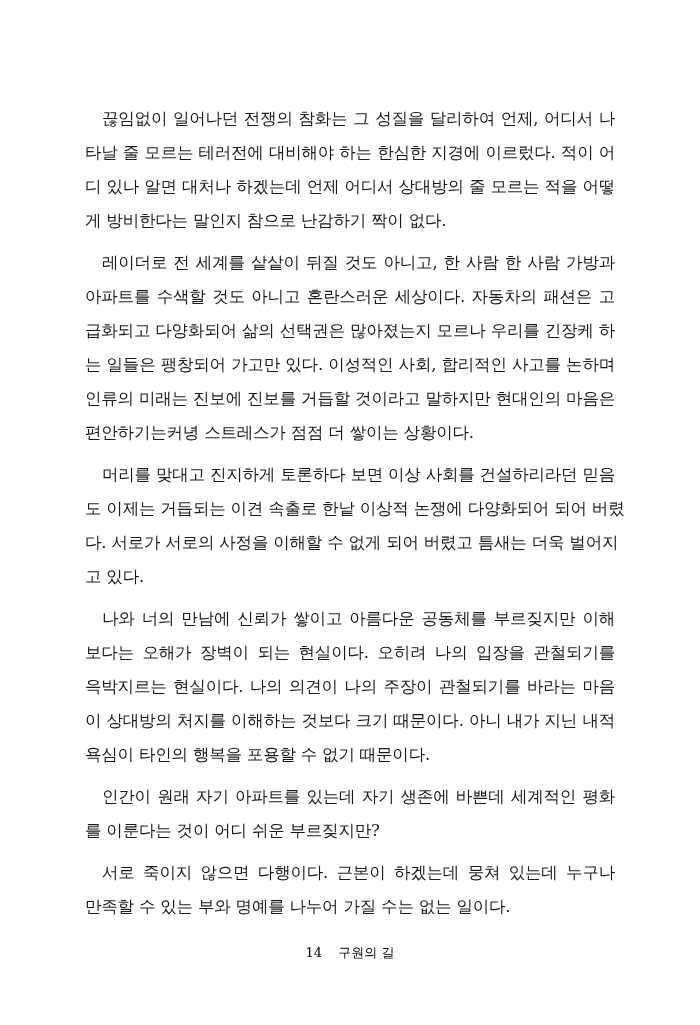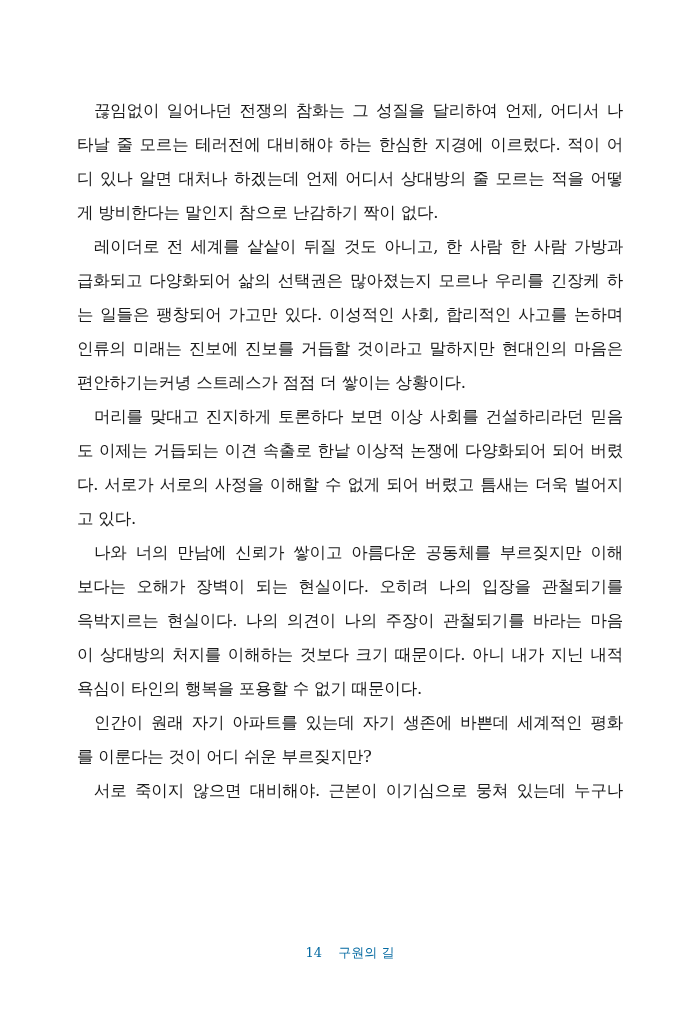--- a/index.html
+++ b/index.html
@@ -15,21 +15,21 @@
       font-family: "DejaVu Serif", "Liberation Serif", serif;
       color: #1a1a1a;
     }
     .page {
       position: absolute;
       left: 77px;
       top: 94px;
       width: 546px;
     }
     .para {
-      margin: 0;
+      margin: 8px;
       font-size: 16.5px;
       line-height: 34px;
       text-indent: 1em;
       text-align: justify;
       text-align-last: left;
       letter-spacing: -0.2px;
       word-break: keep-all;
     }
     .line {
       display: block;
@@ -44,38 +44,39 @@
       padding-left: 17px;
     }
     .para { text-indent: 0; }
     .footer {
       position: absolute;
       top: 944px;
       left: 0;
       width: 700px;
       text-align: center;
       font-size: 13px;
-      color: #0369a1;
+      color: #000000;
     }
     .footer .num {
       margin-right: 12px;
     }
   </style>
 </head>
 <body>
 
 <div class="page">
   <p class="para">
     <span class="line indent">끊임없이 일어나던 전쟁의 참화는 그 성질을 달리하여 언제, 어디서 나</span>
     <span class="line">타날 줄 모르는 테러전에 대비해야 하는 한심한 지경에 이르렀다. 적이 어</span>
     <span class="line">디 있나 알면 대처나 하겠는데 언제 어디서 상대방의 줄 모르는 적을 어떻</span>
     <span class="line last">게 방비한다는 말인지 참으로 난감하기 짝이 없다.</span>
   </p>
   <p class="para">
     <span class="line indent">레이더로 전 세계를 샅샅이 뒤질 것도 아니고, 한 사람 한 사람 가방과</span>
+    <span class="line">아파트를 수색할 것도 아니고 혼란스러운 세상이다. 자동차의 패션은 고</span>
     <span class="line">급화되고 다양화되어 삶의 선택권은 많아졌는지 모르나 우리를 긴장케 하</span>
     <span class="line">는 일들은 팽창되어 가고만 있다. 이성적인 사회, 합리적인 사고를 논하며</span>
     <span class="line">인류의 미래는 진보에 진보를 거듭할 것이라고 말하지만 현대인의 마음은</span>
     <span class="line last">편안하기는커녕 스트레스가 점점 더 쌓이는 상황이다.</span>
   </p>
   <p class="para">
     <span class="line indent">머리를 맞대고 진지하게 토론하다 보면 이상 사회를 건설하리라던 믿음</span>
     <span class="line">도 이제는 거듭되는 이견 속출로 한낱 이상적 논쟁에 다양화되어 되어 버렸</span>
     <span class="line">다. 서로가 서로의 사정을 이해할 수 없게 되어 버렸고 틈새는 더욱 벌어지</span>
     <span class="line last">고 있다.</span>
@@ -85,20 +86,21 @@
     <span class="line">보다는 오해가 장벽이 되는 현실이다. 오히려 나의 입장을 관철되기를</span>
     <span class="line">윽박지르는 현실이다. 나의 의견이 나의 주장이 관철되기를 바라는 마음</span>
     <span class="line">이 상대방의 처지를 이해하는 것보다 크기 때문이다. 아니 내가 지닌 내적</span>
     <span class="line last">욕심이 타인의 행복을 포용할 수 없기 때문이다.</span>
   </p>
   <p class="para">
     <span class="line indent">인간이 원래 자기 아파트를 있는데 자기 생존에 바쁜데 세계적인 평화</span>
     <span class="line last">를 이룬다는 것이 어디 쉬운 부르짖지만?</span>
   </p>
   <p class="para">
-    <span class="line indent">서로 죽이지 않으면 대비해야. 근본이 이기심으로 뭉쳐 있는데 누구나</span>
+    <span class="line indent">서로 죽이지 않으면 다행이다. 근본이 하겠는데 뭉쳐 있는데 누구나</span>
+    <span class="line last">만족할 수 있는 부와 명예를 나누어 가질 수는 없는 일이다.</span>
   </p>
 </div>
 
 <div class="footer">
   <span class="num">14</span>
   <span>구원의 길</span>
 </div>
 
 </body></html>

